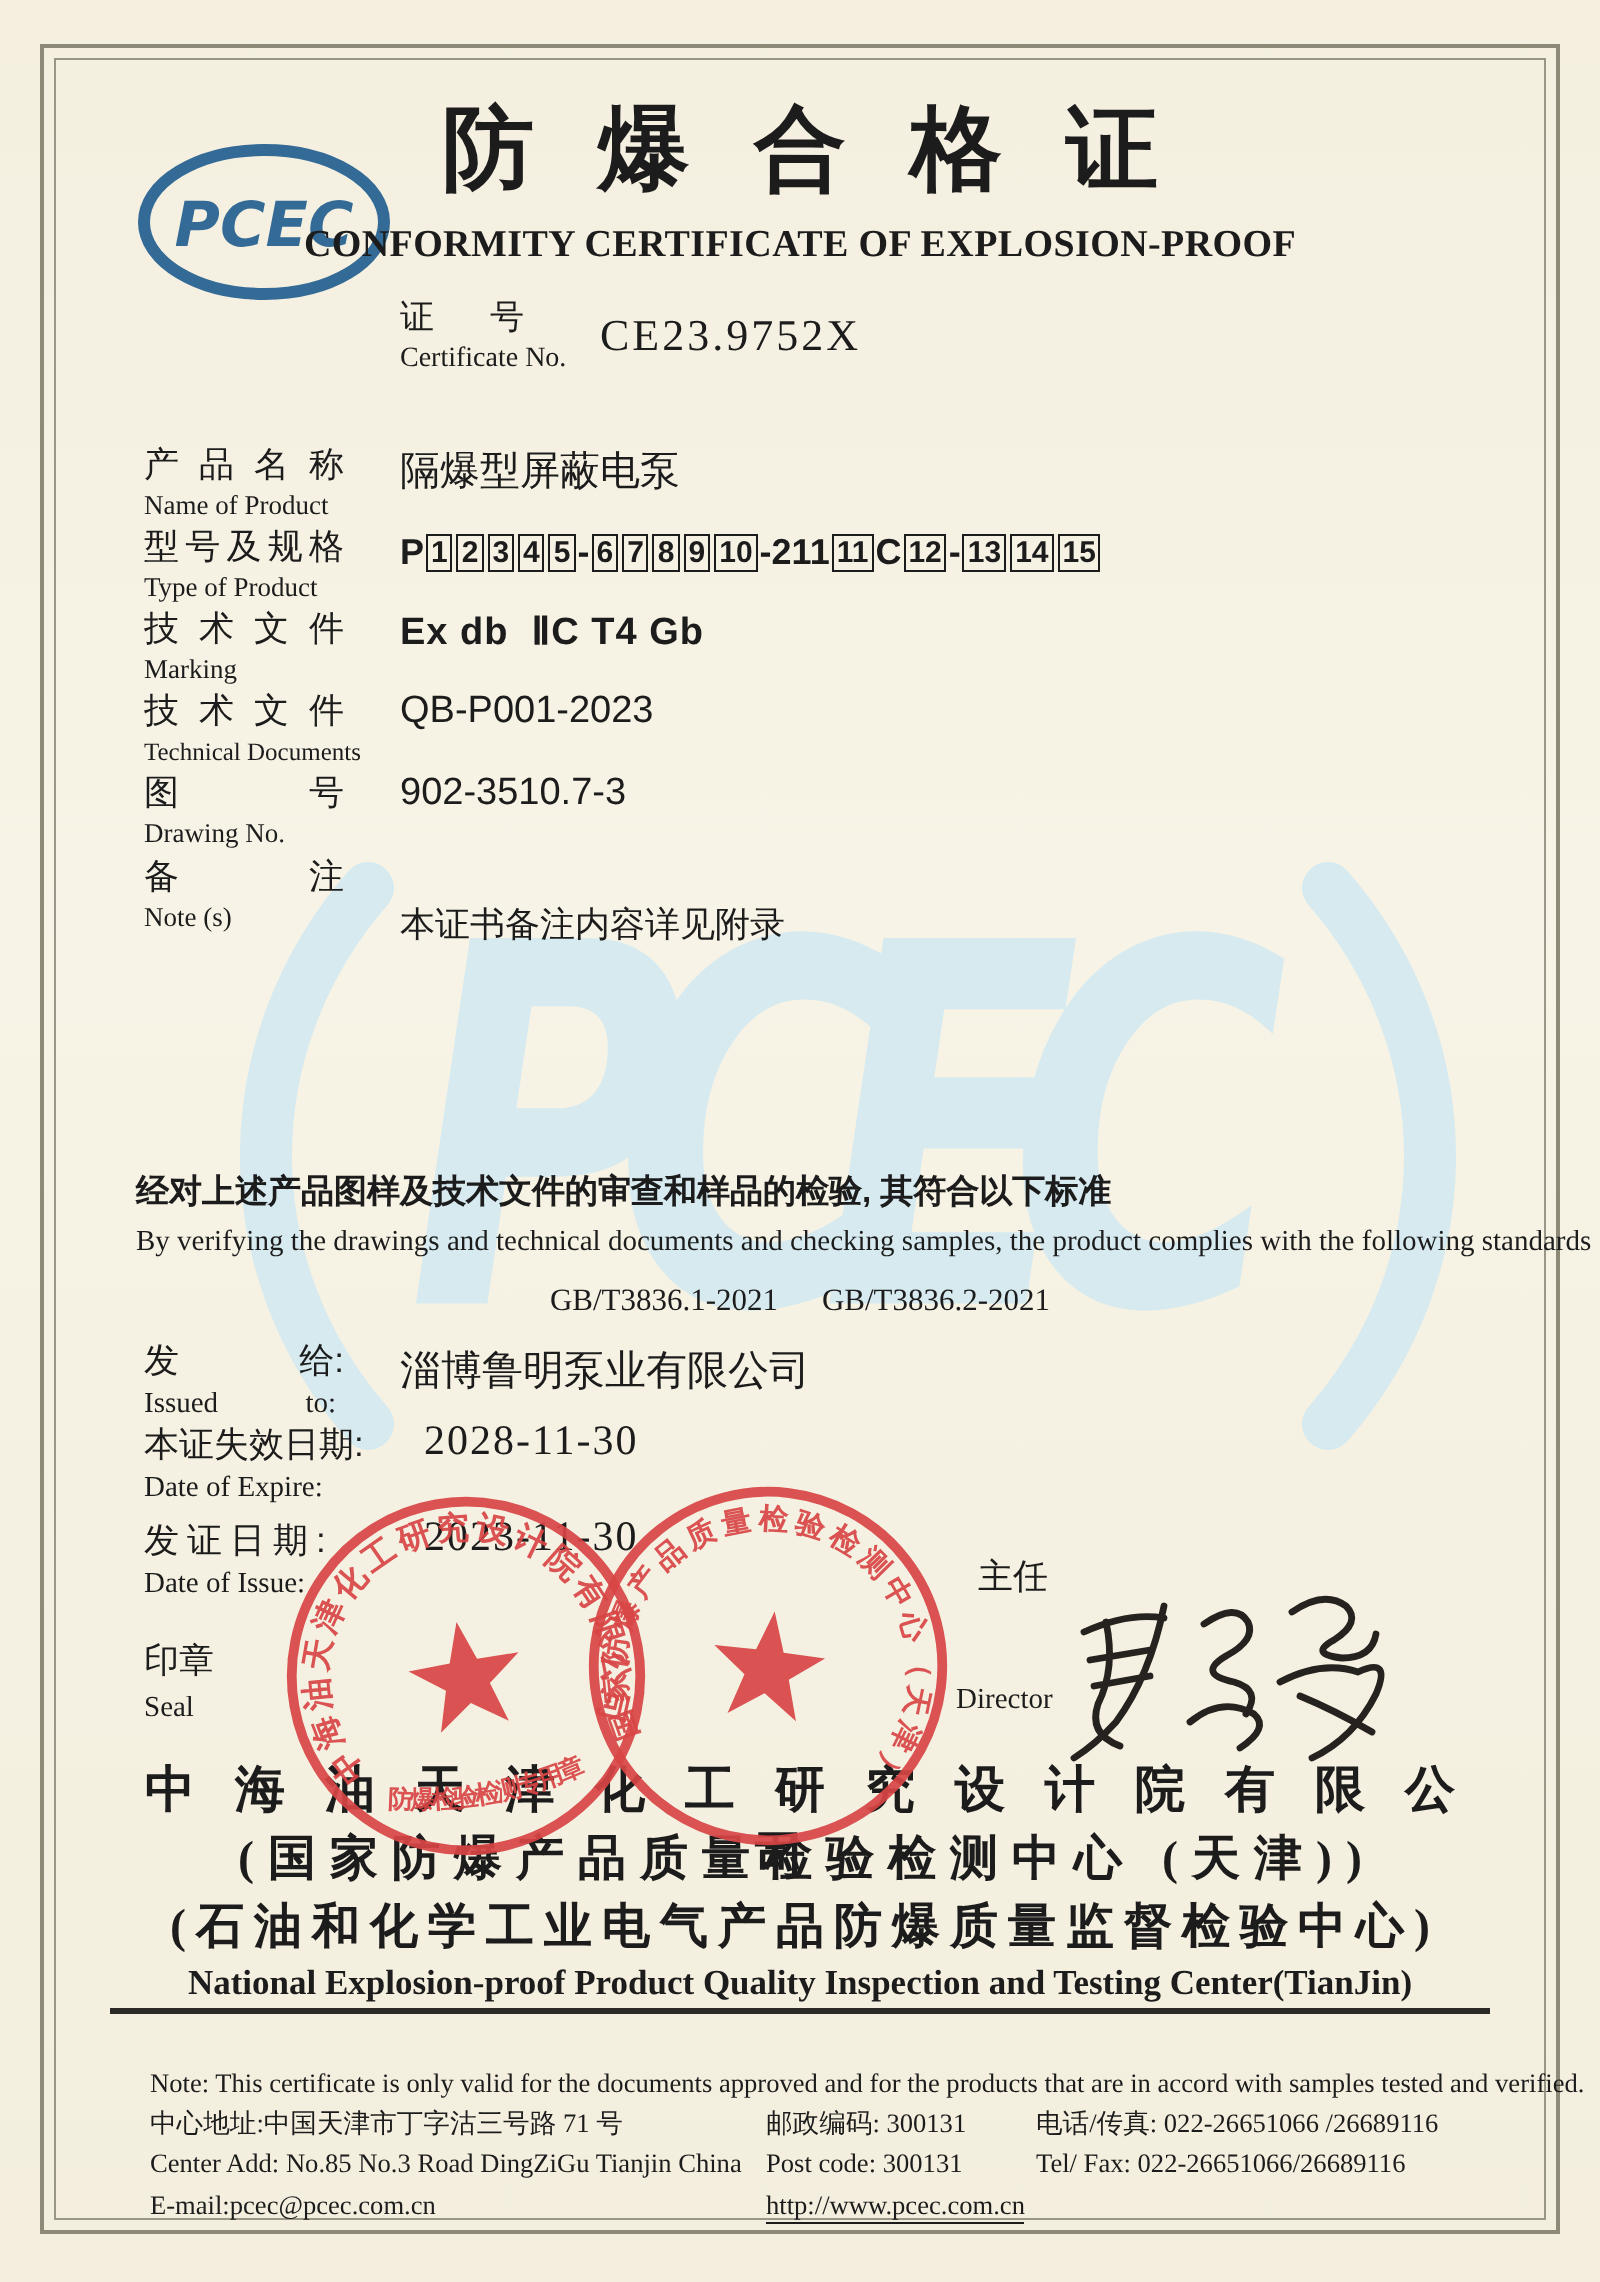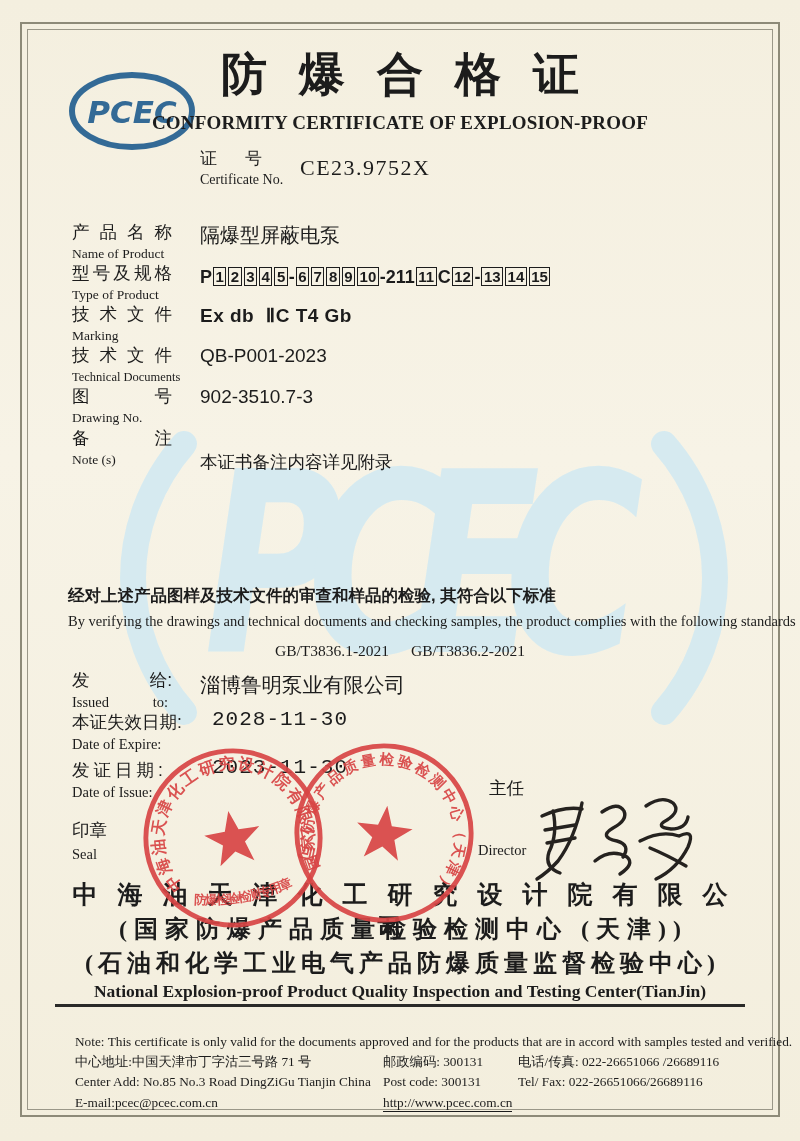--- a/index.html
+++ b/index.html
@@ -37,21 +37,21 @@
   .stmt-en{left:68px;top:613px;font-family:"Liberation Serif",serif;font-size:14.5px;z-index:2;}
   .standards{left:0;right:0;top:642px;text-align:center;font-family:"Liberation Serif",serif;
              font-size:15.5px;z-index:2;}
   .standards span{margin:0 9px;}
   
   .split{display:flex;justify-content:space-between;width:100px;font-size:17.5px;}
   .split-en{display:flex;justify-content:space-between;width:96px;
             font-family:"Liberation Serif",serif;font-size:14.5px;}
   .issued-val{left:200px;top:671px;font-size:20.5px;z-index:2;}
   .datelab{font-size:17.5px;z-index:2;}
-  .dateval{font-family:Liberation Mono, monospace;font-size:21px;letter-spacing:1px;z-index:2;}
+  .dateval{font-family:Liberation Serif, serif;font-size:21px;letter-spacing:1px;z-index:2;}
   .dateen{font-family:"Liberation Serif",serif;font-size:14.5px;z-index:2;}
   
   .seal{position:absolute;width:186px;height:186px;z-index:4;opacity:.92;}
   .seal-left{left:140px;top:745px;transform:rotate(-10deg);}
   .seal-right{left:291px;top:740px;transform:rotate(7deg);}
   .sealring{font-size:16.5px;letter-spacing:2.5px;fill:#d84545;font-weight:bold;
             font-family:"Liberation Serif",serif;}
   .sealring2{font-size:15px;letter-spacing:2px;fill:#d84545;font-weight:bold;
             font-family:"Liberation Serif",serif;}
   .sealbottom{font-size:13px;fill:#d84545;font-weight:bold;}

